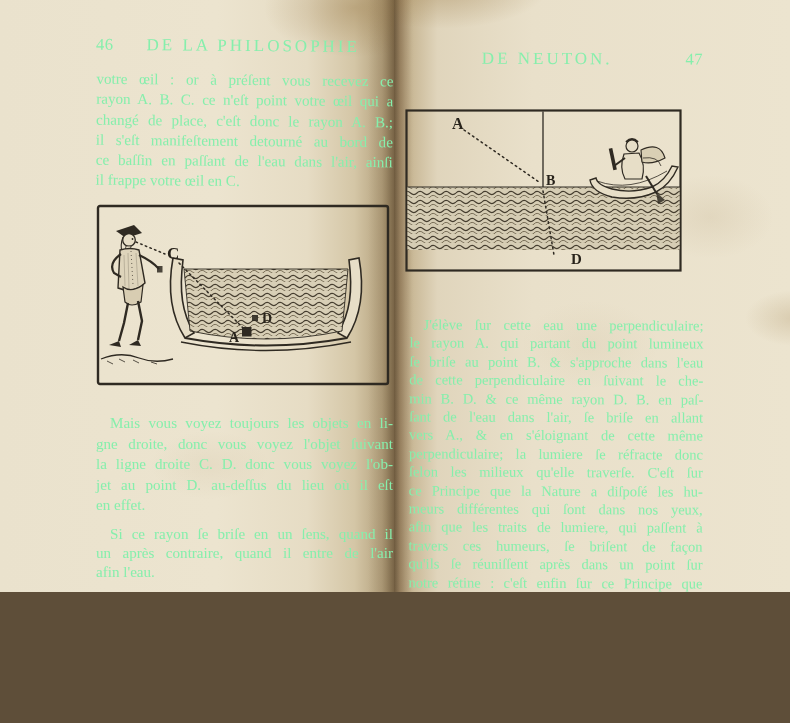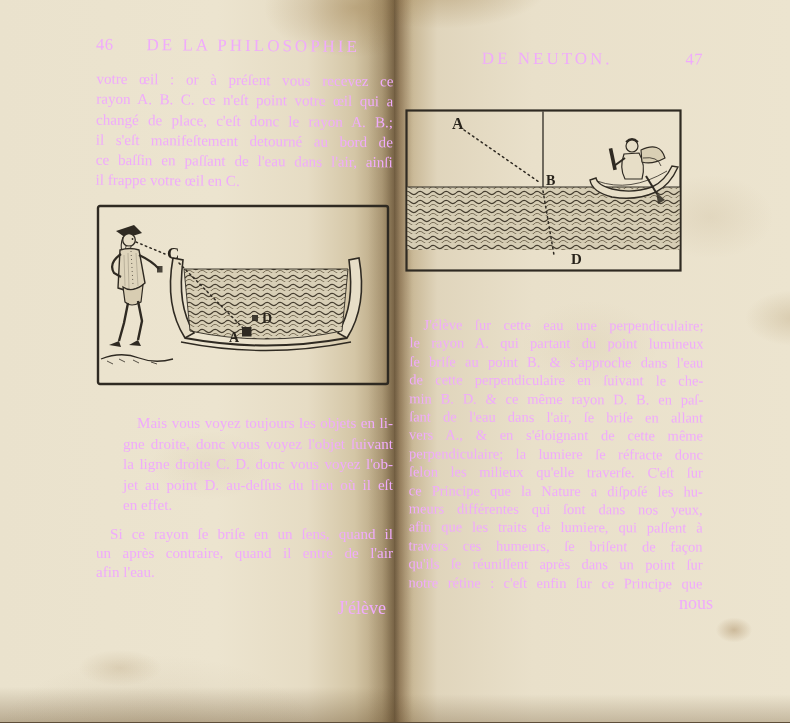--- a/index.html
+++ b/index.html
@@ -1,19 +1,19 @@
 <!DOCTYPE html>
 <html><head>
 <meta charset="utf-8">
 <style>
   html,body{margin:0;padding:0;background:#5e4e39;}
   .stage{
-    position:relative;width:790px;height:722px;overflow:hidden;
+    position:relative;width:790px;height:592px;overflow:hidden;
     font-family:"Liberation Serif","DejaVu Serif",serif;
-    color:#f0abfc;
+    color:#86efac;
   }
   
   .page{position:absolute;top:0;height:723px;}
   .page-left{
     left:0;width:394px;
     background:
       radial-gradient(ellipse 130px 70px at 355px 8px, rgba(146,113,62,.38), transparent 70%),
       radial-gradient(ellipse 220px 120px at 40% 103%, rgba(125,98,58,.14), transparent 75%),
       radial-gradient(ellipse 60px 26px at 120px 668px, rgba(150,118,70,.18), transparent 70%),
       linear-gradient(to bottom, rgba(120,94,55,0) 95%, rgba(104,80,46,.38) 100%),
@@ -37,21 +37,21 @@
   
   .header{position:absolute;display:flex;align-items:baseline;font-size:17px;letter-spacing:.5px;}
   .running-title{flex:1;text-align:center;letter-spacing:3px;font-size:17px;}
   .pagenum{font-size:16.5px;}
   
   .para{position:absolute;left:96px;width:297px;font-size:15.1px;}
   .para .line{text-align:justify;text-align-last:justify;white-space:normal;}
   .para .line.end{text-align-last:left;}
   .para .line.ind{text-indent:14px;}
   .p1 .line{line-height:20.3px;}
-  .p2 .line{line-height:20.6px;margin-left:27px;}
+  .p2 .line{line-height:20.6px;}
   .p3 .line{line-height:19.2px;}
   .pr .line{line-height:18.4px;}
   .para.right-col{left:409px;width:294px;font-size:14.5px;}
   .catchword{position:absolute;font-size:18px;text-align:right;}
   .it{}
   
   .figure{position:absolute;}
   .figure svg{display:block;width:100%;height:100%;}
   svg text{font-family:"Liberation Serif","DejaVu Serif",serif;font-weight:bold;fill:#28231b;}
   .tilt-a{transform:rotate(.5deg);}

